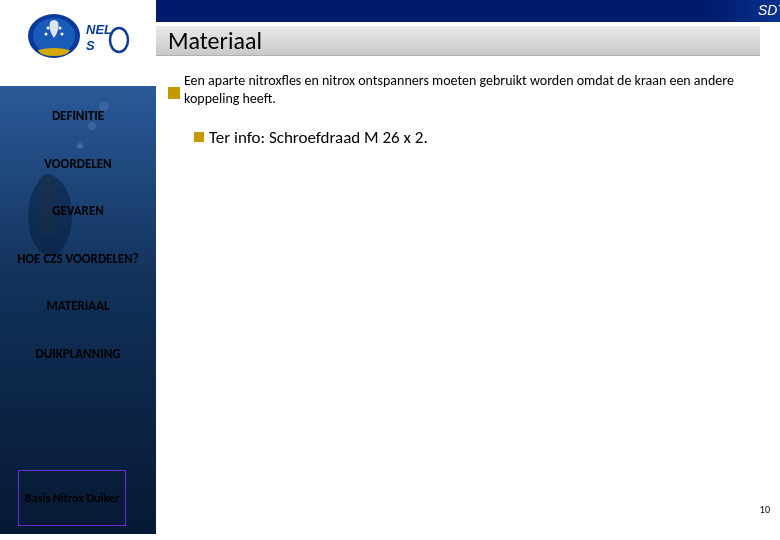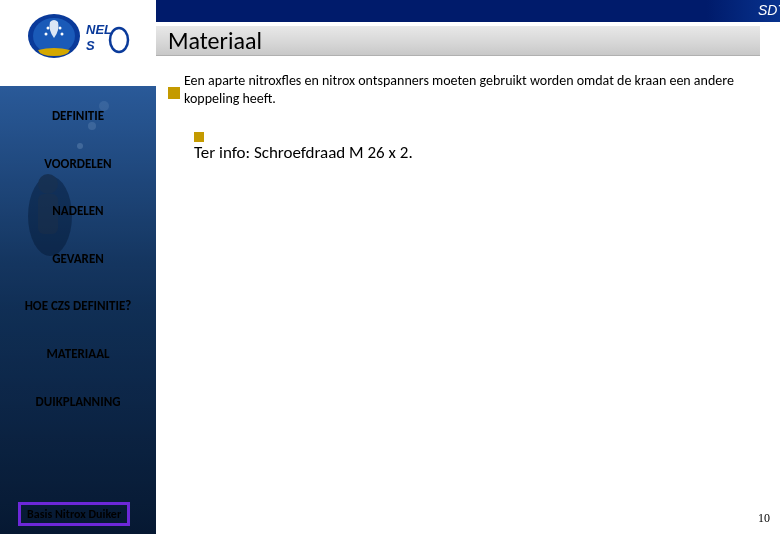--- a/index.html
+++ b/index.html
@@ -102,47 +102,45 @@
     margin-top: 6px;
     margin-right: 4px;
   }
   .sub-bullet {
     display: flex;
     align-items: flex-start;
     font-size: 17px;
     color: #000;
     margin-left: 26px;
     margin-top: 20px;
-    flex-direction: column;
   }
   .sub-bullet-sq {
     width: 10px;
     height: 10px;
     background: #c49a00;
     flex-shrink: 0;
     margin-top: 5px;
     margin-right: 5px;
   }
   .footer-box {
     position: absolute;
     left: 18px;
     bottom: 14px;
-    border: 3px solid #6d28d9;
-    padding: 2px 6px;
+    border: 1px solid #6d28d9;
+    padding: 20px 6px;
     font-size: 12px;
     font-weight: bold;
     background: rgba(255,255,255,0.0);
   }
   .page-num {
     position: absolute;
     right: 10px;
-    bottom: 14px;
-    font-size: 12px;
-    color: #000;
-    font-family: Liberation Serif, serif;
+    bottom: 24px;
+    font-size: 10px;
+    color: #000;
   }
 </style>
 </head>
 <body>
 
 <div class="top-bar">
   <span class="sdt-label">SDT</span>
 </div>
 
 <div class="logo">
@@ -178,23 +176,22 @@
     <ellipse cx="50" cy="130" rx="22" ry="40" fill="#06182e" opacity="0.7"></ellipse>
     <circle cx="48" cy="98" r="10" fill="#1a2a3a"></circle>
     <rect x="38" y="108" width="20" height="40" rx="6" fill="#1a2a3a"></rect>
     <circle cx="80" cy="60" r="3" fill="#a8c8e8" opacity="0.5"></circle>
     <circle cx="92" cy="40" r="4" fill="#a8c8e8" opacity="0.4"></circle>
     <circle cx="104" cy="20" r="5" fill="#a8c8e8" opacity="0.3"></circle>
   </svg>
   <div class="sidebar-items">
     <div class="sidebar-item">DEFINITIE</div>
     <div class="sidebar-item">VOORDELEN</div>
-    <div class="sidebar-item">NADELEN</div>
     <div class="sidebar-item">GEVAREN</div>
-    <div class="sidebar-item">HOE CZS DEFINITIE?</div>
+    <div class="sidebar-item">HOE CZS VOORDELEN?</div>
     <div class="sidebar-item">MATERIAAL</div>
     <div class="sidebar-item">DUIKPLANNING</div>
   </div>
 </div>
 
 <div class="content">
   <div class="bullet-line">
     <div class="bullet-sq"></div>
     <div>Een aparte nitroxfles en nitrox ontspanners moeten gebruikt worden omdat de kraan een andere koppeling heeft.</div>
   </div>

